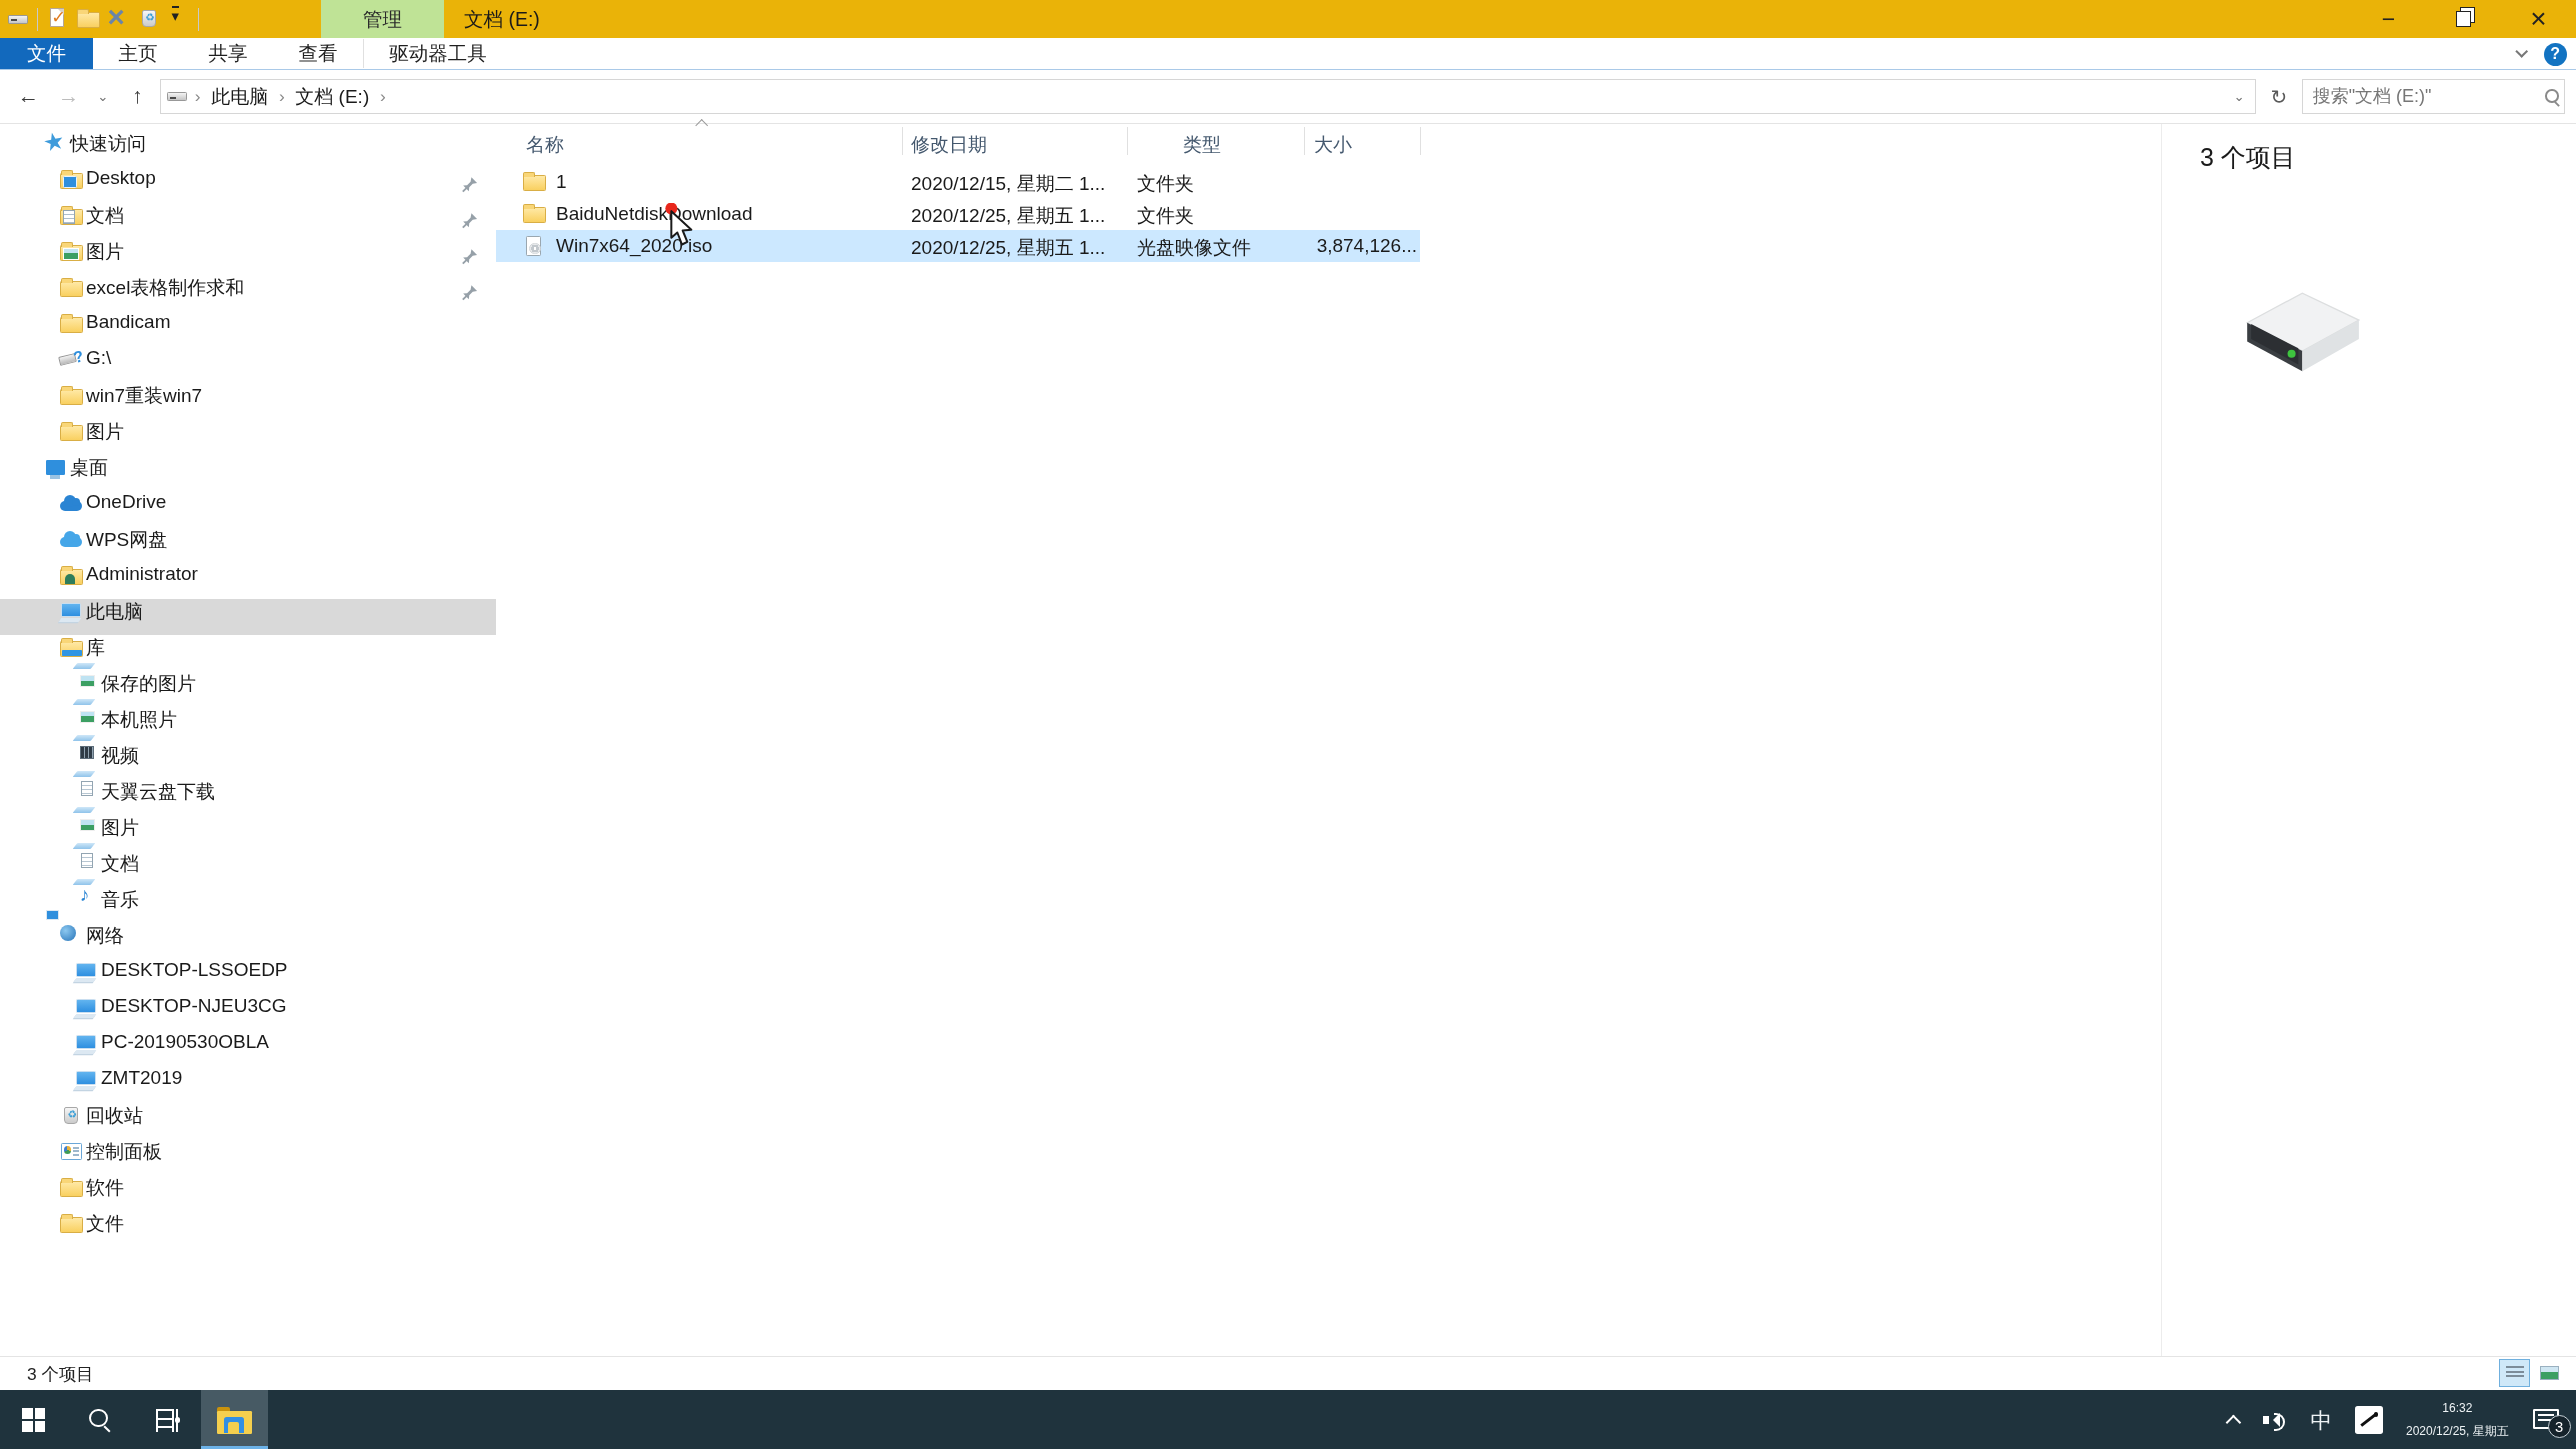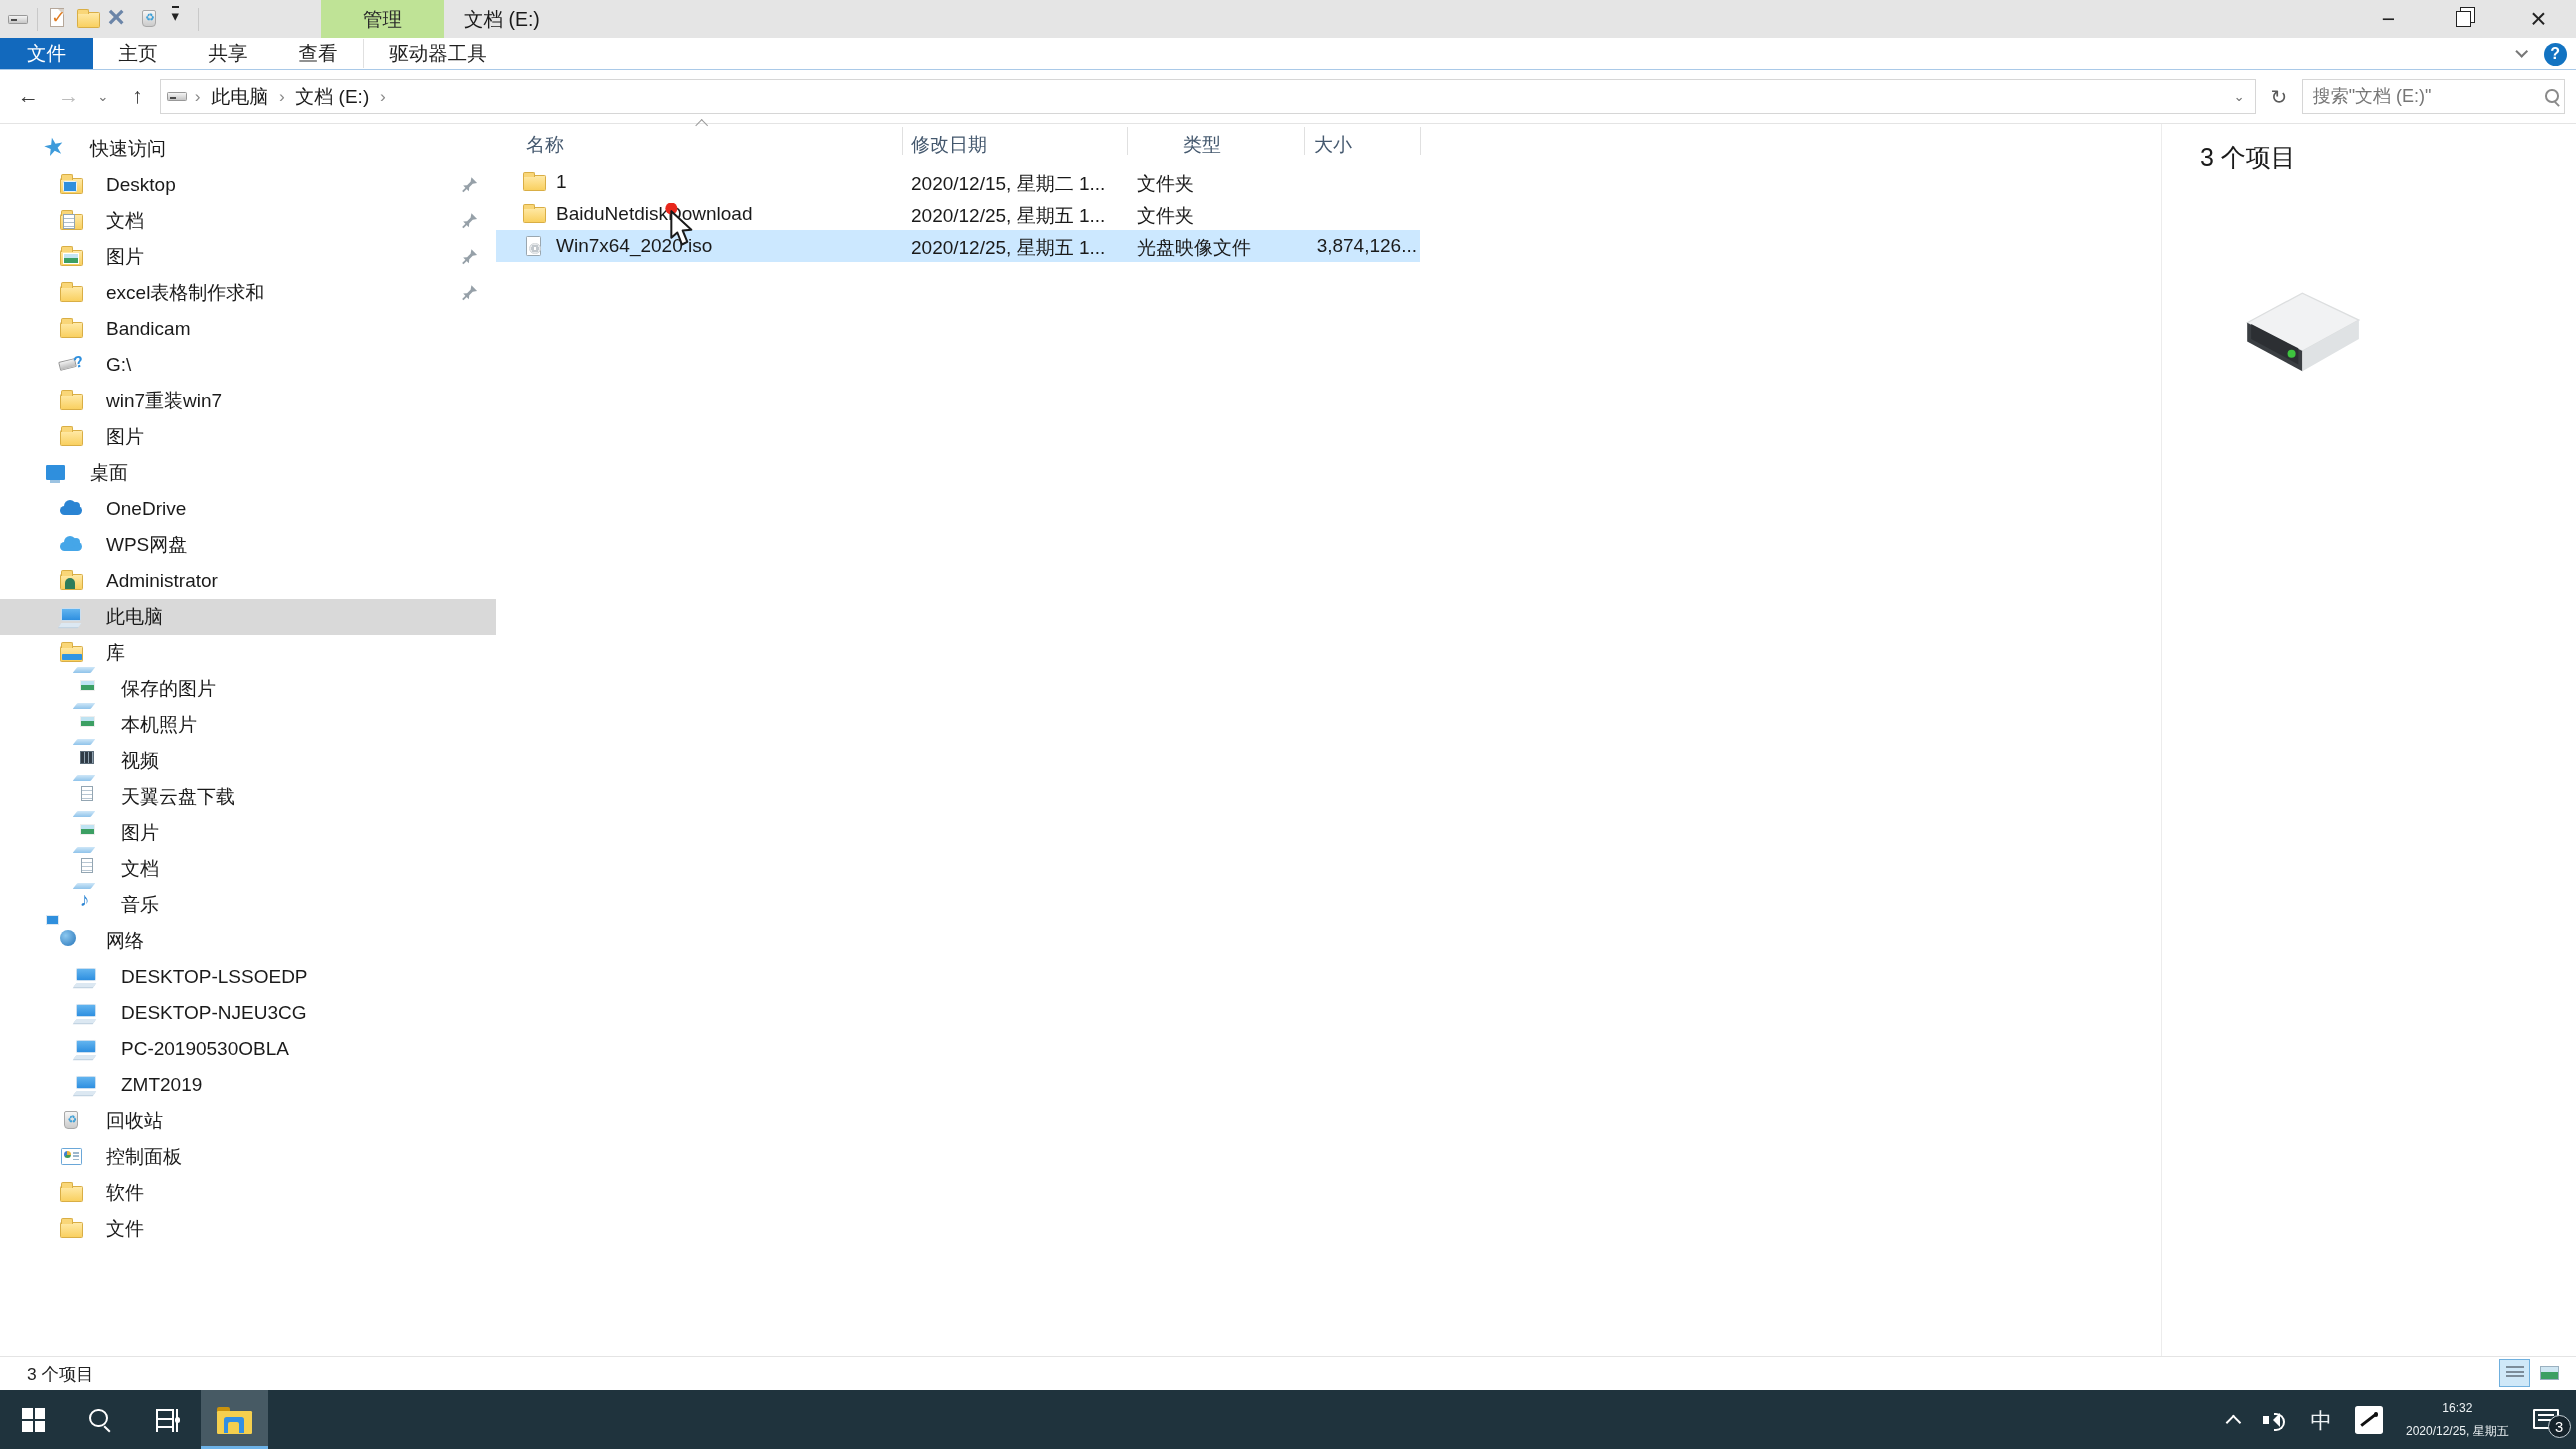--- a/index.html
+++ b/index.html
@@ -93,21 +93,21 @@
 
   .i-checkpage i { top:2.7px; left:5.4px; width:14px; height:19px; background:#fff; border:0.7px solid #b5a79a; }
   .i-checkpage i::before { content:""; position:absolute; right:-0.7px; top:-0.7px; border:3.4px solid #d8d0c6;
     border-left-color:transparent; border-bottom-color:transparent; }
   .i-checkpage i::after { content:"✓"; position:absolute; top:-2px; left:0; color:#e07b1f; font-size:17.4px; font-weight:bold; }
 
   .i-xdelete i::before { content:"×"; position:absolute; top:-5.4px; left:1.3px; font-size:29.5px; font-weight:bold; color:#6b85a8; }
   .i-dropdown i::before { content:"▾"; position:absolute; top:0; left:4px; font-size:14.8px; color:#222; border-top:2px solid #222; line-height:17.4px; }
 
   
-  .titlebar { position:relative; height:38px; background:#e5e5e5;padding-left:24px; }
+  .titlebar { position:relative; height:38px; background:#eab308;padding-left:24px; }
   .qat { position:absolute; left:6.7px; top:0; height:38px; display:flex; align-items:center; gap:6.7px; }
   .qat .icn { width:24px; height:27px; }
   .qat-sep { width:0.7px; height:23px; background:#c9c9c9; }
   .ctx-tab { position:absolute; left:321px; top:0; width:123px; height:38px; background:#bfe396;
     display:flex; align-items:center; justify-content:center; font-size:19.5px; color:#2a2a2a; }
   .win-title { position:absolute; left:464px; top:0; height:38px; display:flex; align-items:center; font-size:19.5px; }
   .win-controls { position:absolute; right:0; top:0; height:38px; display:flex; }
   .wc { width:75px; height:38px; display:flex; align-items:center; justify-content:center; color:#222; }
   .wc-min::before { content:"−"; font-size:23px; }
   .wc-restore i { position:relative; width:14.8px; height:14.8px; border:1.3px solid #222; display:block; }
@@ -139,21 +139,21 @@
   .search-box { width:263px; height:35px; border:0.7px solid #d6d6d6; display:flex; align-items:center; padding:0 9.4px; }
   .search-box input { flex:1; border:none; outline:none; font-size:18px; color:#444; font-family:inherit; }
   .search-box input::placeholder { color:#767676; }
   .mag { position:relative; width:16px; height:16px; flex:none; }
   .mag::before { content:""; position:absolute; left:0.7px; top:0.7px; width:9.4px; height:9.4px; border:2px solid #8a8a8a; border-radius:50%; }
   .mag::after { content:""; position:absolute; right:0.7px; bottom:0; width:6px; height:2px; background:#8a8a8a; transform:rotate(45deg); }
 
   
   .main { position:relative; height:1232px; display:flex; }
   .sidebar { width:496px; padding-top:6.7px; overflow:hidden; }
-  .srow { position:relative; height:36px; display:flex; align-items:center; gap:20px; }
+  .srow { position:relative; height:36px; display:flex; gap:0; }
   .srow.sel { background:#d9d9d9; }
   .srow .lbl { white-space:nowrap; }
   .srow .pin { position:absolute; right:17.4px; top:9.4px; width:17.4px; height:17.4px; }
   .lv0 { padding-left:43px; } .lv1 { padding-left:59px; } .lv2 { padding-left:74px; }
 
   .filearea { flex:1; position:relative; }
   .colhead { position:relative; height:34px; color:#44586e; }
   .colhead .hl { position:absolute; top:8px; }
   .h-name{ left:30px; } .h-date{ left:415px; } .h-type{ left:655px;margin-left:32px; } .h-size{ left:818px; }
   .hdiv { position:absolute; top:2.7px; bottom:2.7px; width:0.7px; background:#e0e0e0; }

